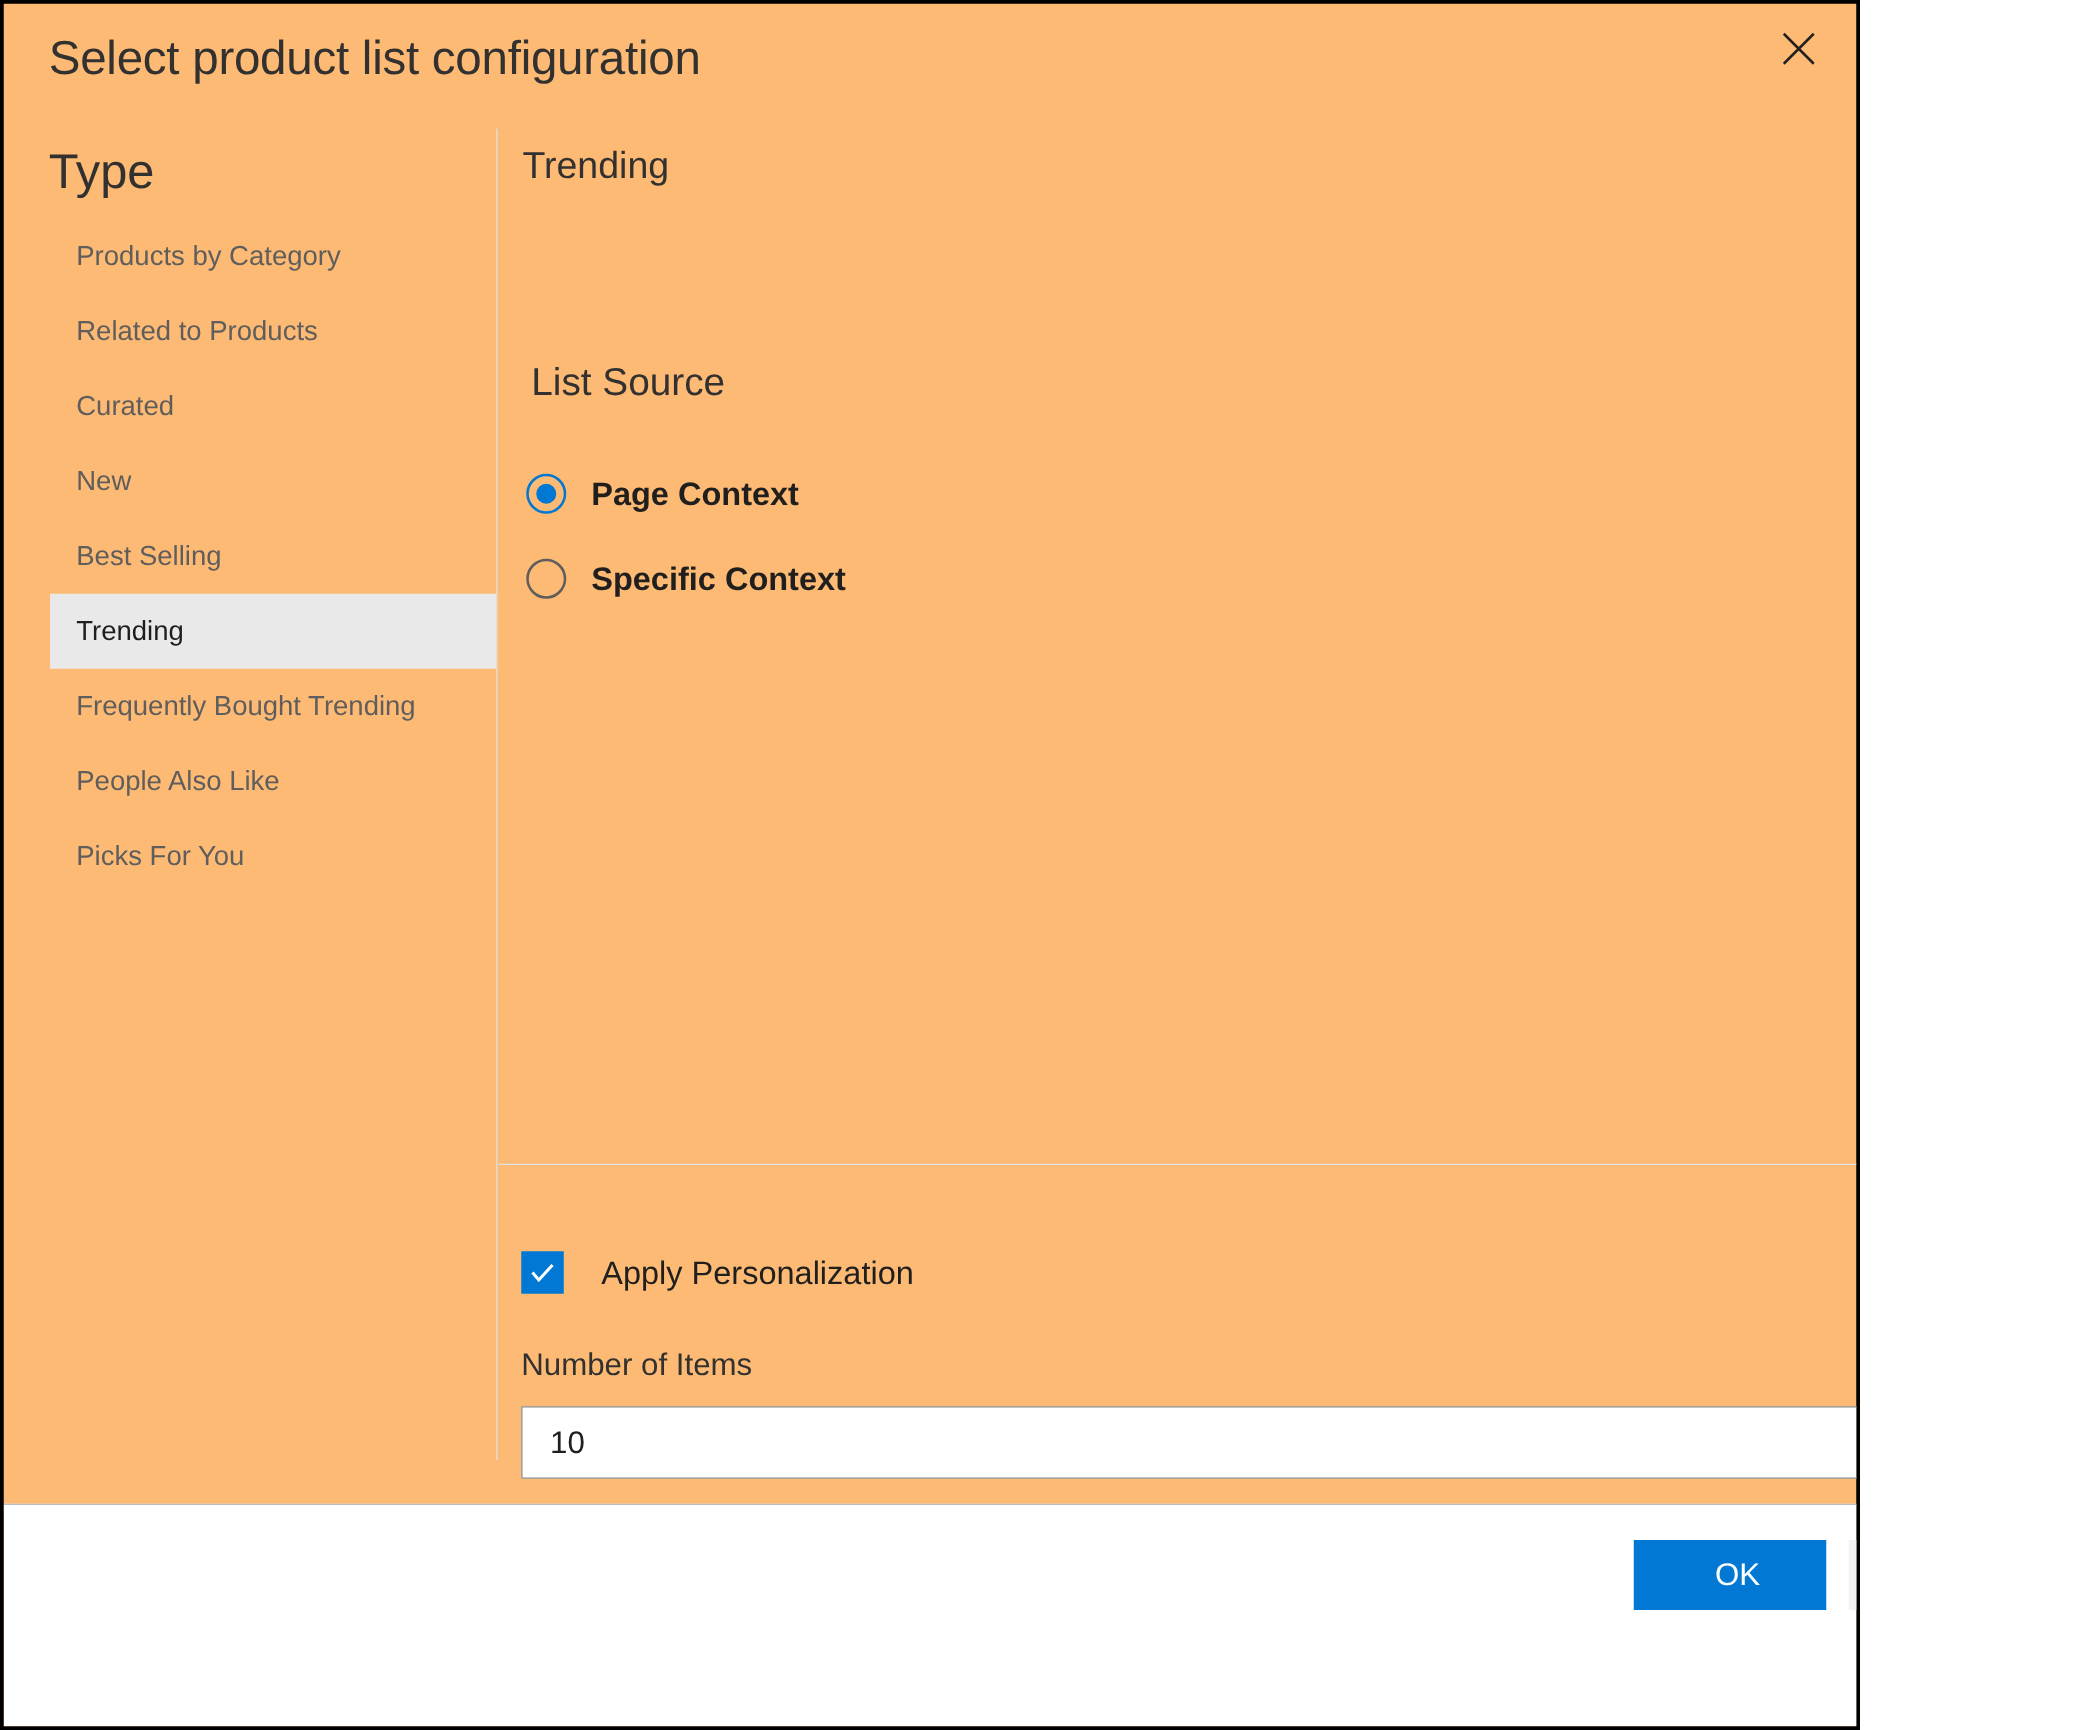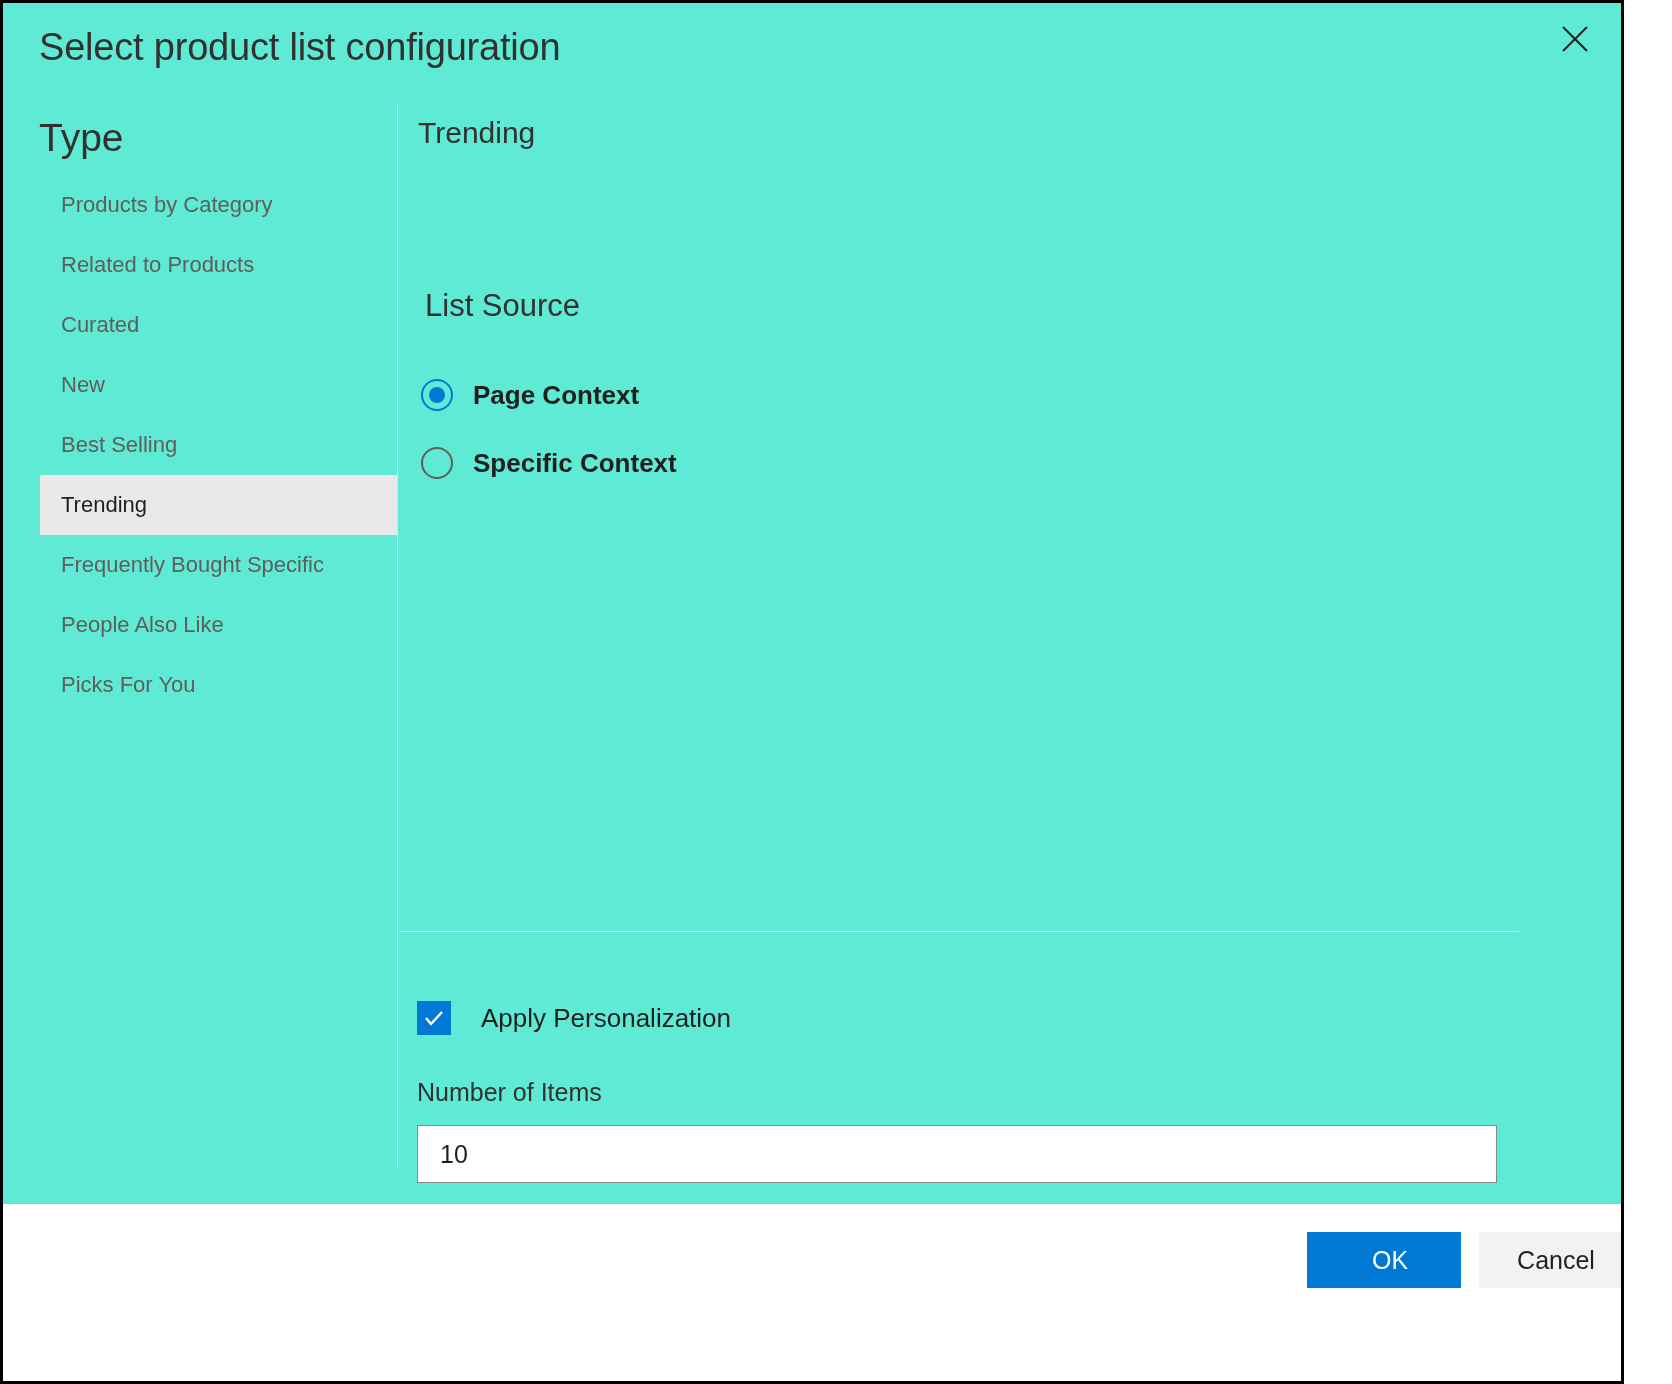--- a/index.html
+++ b/index.html
@@ -7,23 +7,23 @@
   html, body {
     width: 1672px;
     height: 1384px;
     background: #ffffff;
     font-family: "Liberation Sans", sans-serif;
     -webkit-font-smoothing: antialiased;
   }
 
   .dialog {
     position: relative;
-    width: 1624px;
+    width: 1488px;
     height: 1384px;
-    background: #5eead4;
+    background: #fdba74;
     border: 3px solid #000000;
     overflow: hidden;
   }
 
   
   .close-btn {
     position: absolute;
     top: 8px;
     right: 18px;
     width: 56px;
@@ -284,21 +284,21 @@
 
     <div class="type-panel">
       <div class="type-heading">Type</div>
       <ul class="type-list">
         <li class="type-item">Products by Category</li>
         <li class="type-item">Related to Products</li>
         <li class="type-item">Curated</li>
         <li class="type-item">New</li>
         <li class="type-item">Best Selling</li>
         <li class="type-item selected">Trending</li>
-        <li class="type-item">Frequently Bought Specific</li>
+        <li class="type-item">Frequently Bought Trending</li>
         <li class="type-item">People Also Like</li>
         <li class="type-item">Picks For You</li>
       </ul>
     </div>
 
     <div class="detail-panel">
       <div class="detail-title">Trending</div>
 
       <div class="list-source-label">List Source</div>
 

